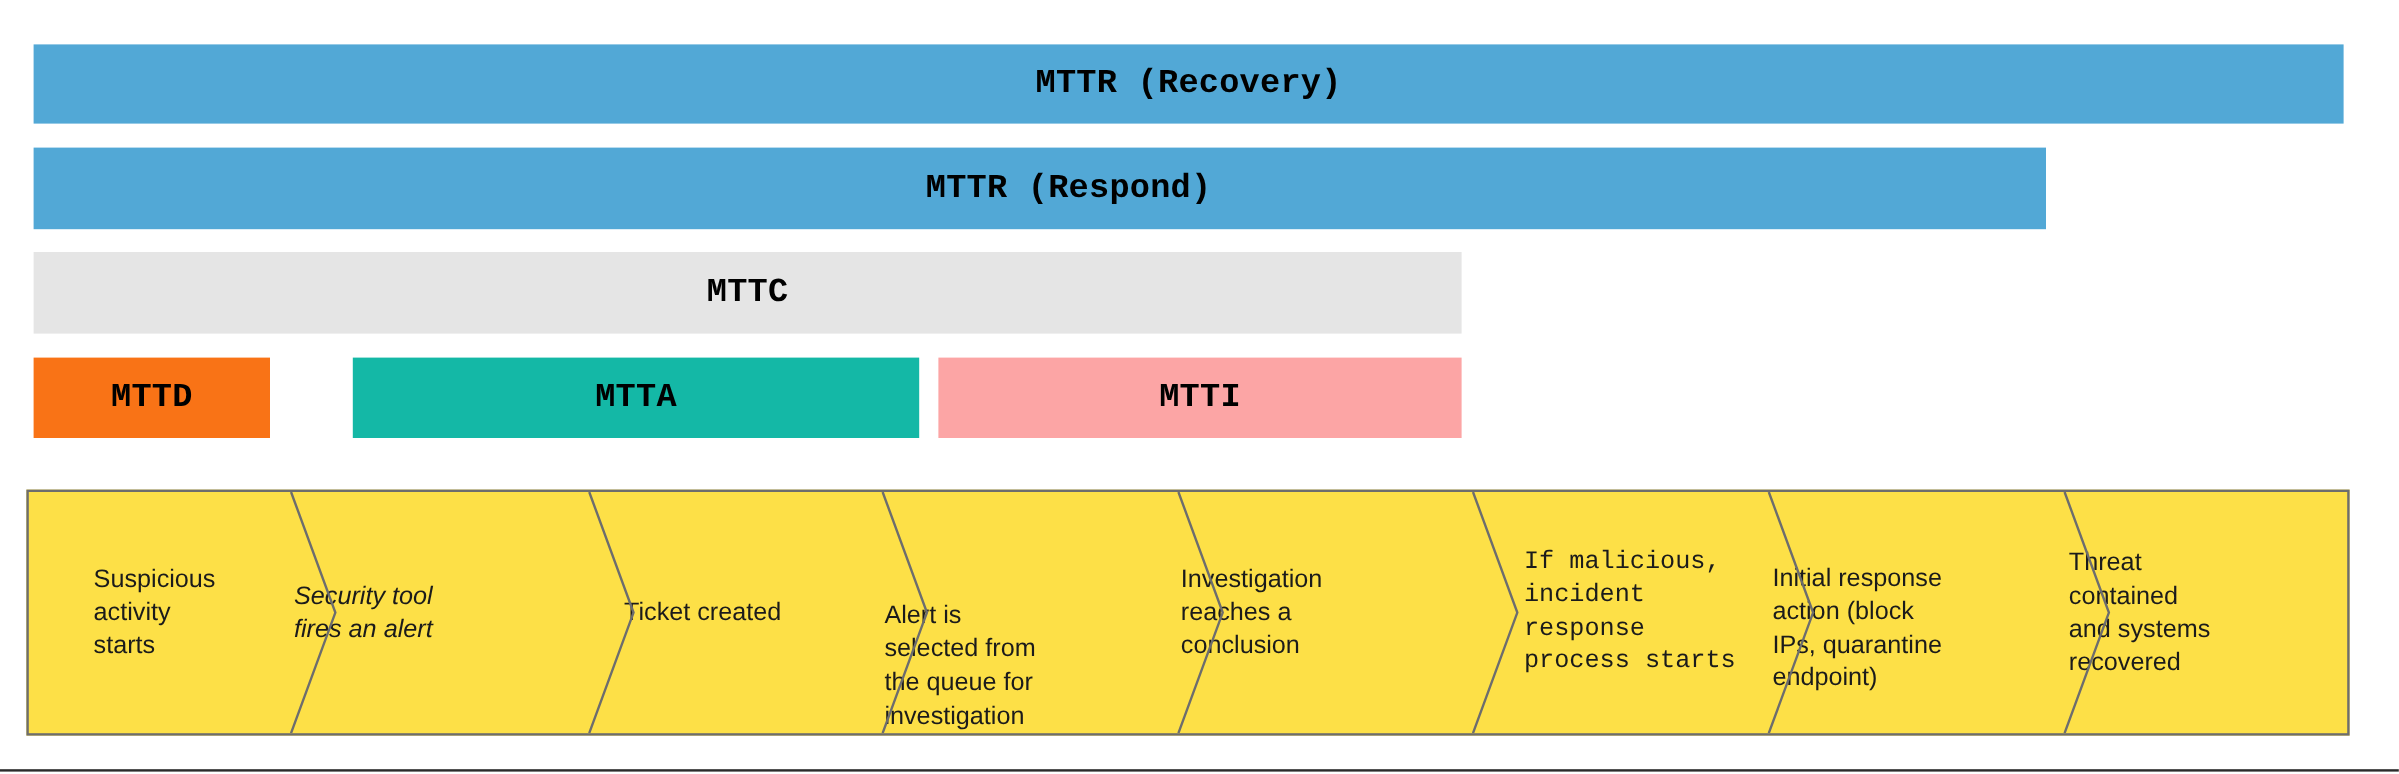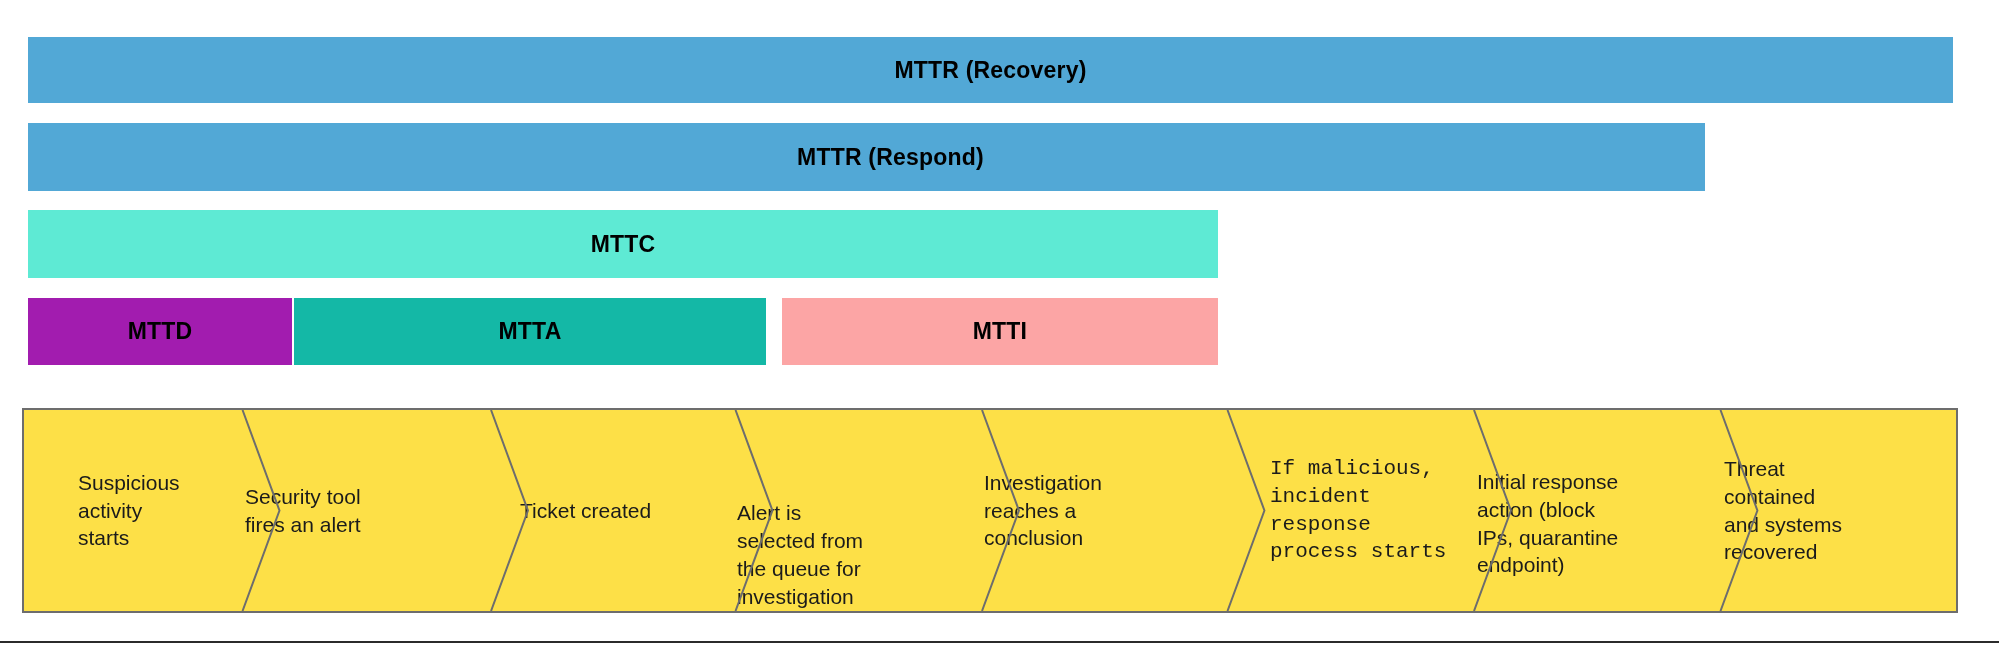--- a/index.html
+++ b/index.html
@@ -24,23 +24,24 @@
 
   
   .bar {
     position: absolute;
     display: flex;
     align-items: center;
     justify-content: center;
     box-sizing: border-box;
     color: #000000;
     font-weight: bold;
-    font-size: 23px;
+    font-size: 28px;
     letter-spacing: 0.2px;
     white-space: nowrap;
+    font-family: Liberation Mono, monospace;
   }
   .bar-label {
     pointer-events: none;
   }
 
   
   #flow {
     position: absolute;
     left: 22px;
     top: 408px;
@@ -89,43 +90,43 @@
 
 <div id="stage">
 
   <div id="bars">
       <div class="bar" style="left: 28px; top: 37px; width: 1925px; height: 66px; background: rgb(82, 168, 214);">
         <span class="bar-label">MTTR (Recovery)</span>
       </div>
       <div class="bar" style="left: 28px; top: 123px; width: 1677px; height: 68px; background: rgb(82, 168, 214); padding-left: 48px;">
         <span class="bar-label">MTTR (Respond)</span>
       </div>
-      <div class="bar" style="left: 28px; top: 210px; width: 1190px; height: 68px; background: #5eead4;">
+      <div class="bar" style="left: 28px; top: 210px; width: 1190px; height: 68px; background: #e5e5e5;">
         <span class="bar-label">MTTC</span>
       </div>
-      <div class="bar" style="left: 28px; top: 298px; width: 264px; height: 67px; background: #a21caf; align-items: center;">
+      <div class="bar" style="left: 28px; top: 298px; width: 197px; height: 67px; background: #f97316; align-items: center;">
         <span class="bar-label">MTTD</span>
       </div>
       <div class="bar" style="left: 294px; top: 298px; width: 472px; height: 67px; background: #14b8a6;">
         <span class="bar-label">MTTA</span>
       </div>
       <div class="bar" style="left: 782px; top: 298px; width: 436px; height: 67px; background: #fca5a5;">
         <span class="bar-label">MTTI</span>
       </div>
     </div>
 
   <div id="flow">
     <div id="flow-steps">
         <div class="flow-step" style="left: 0px; width: 219px;">
           <div class="flow-step-text" style="margin-left: 54px;">Suspicious
 activity
 starts</div>
         </div>
         <div class="flow-step" style="left: 219px; width: 249px;">
-          <div class="flow-step-text" style="margin-left: 2px;">Security tool
+          <div class="flow-step-text" style="margin-left: 2px; font-style: italic;">Security tool
 fires an alert</div>
         </div>
         <div class="flow-step" style="left: 496px; width: 245px;">
           <div class="flow-step-text" style="margin-left: 0px;">Ticket created</div>
         </div>
         <div class="flow-step" style="left: 713px; width: 247px; align-items: flex-end;">
           <div class="flow-step-text" style="margin-left: 0px;">Alert is
 selected from
 the queue for
 investigation</div>

